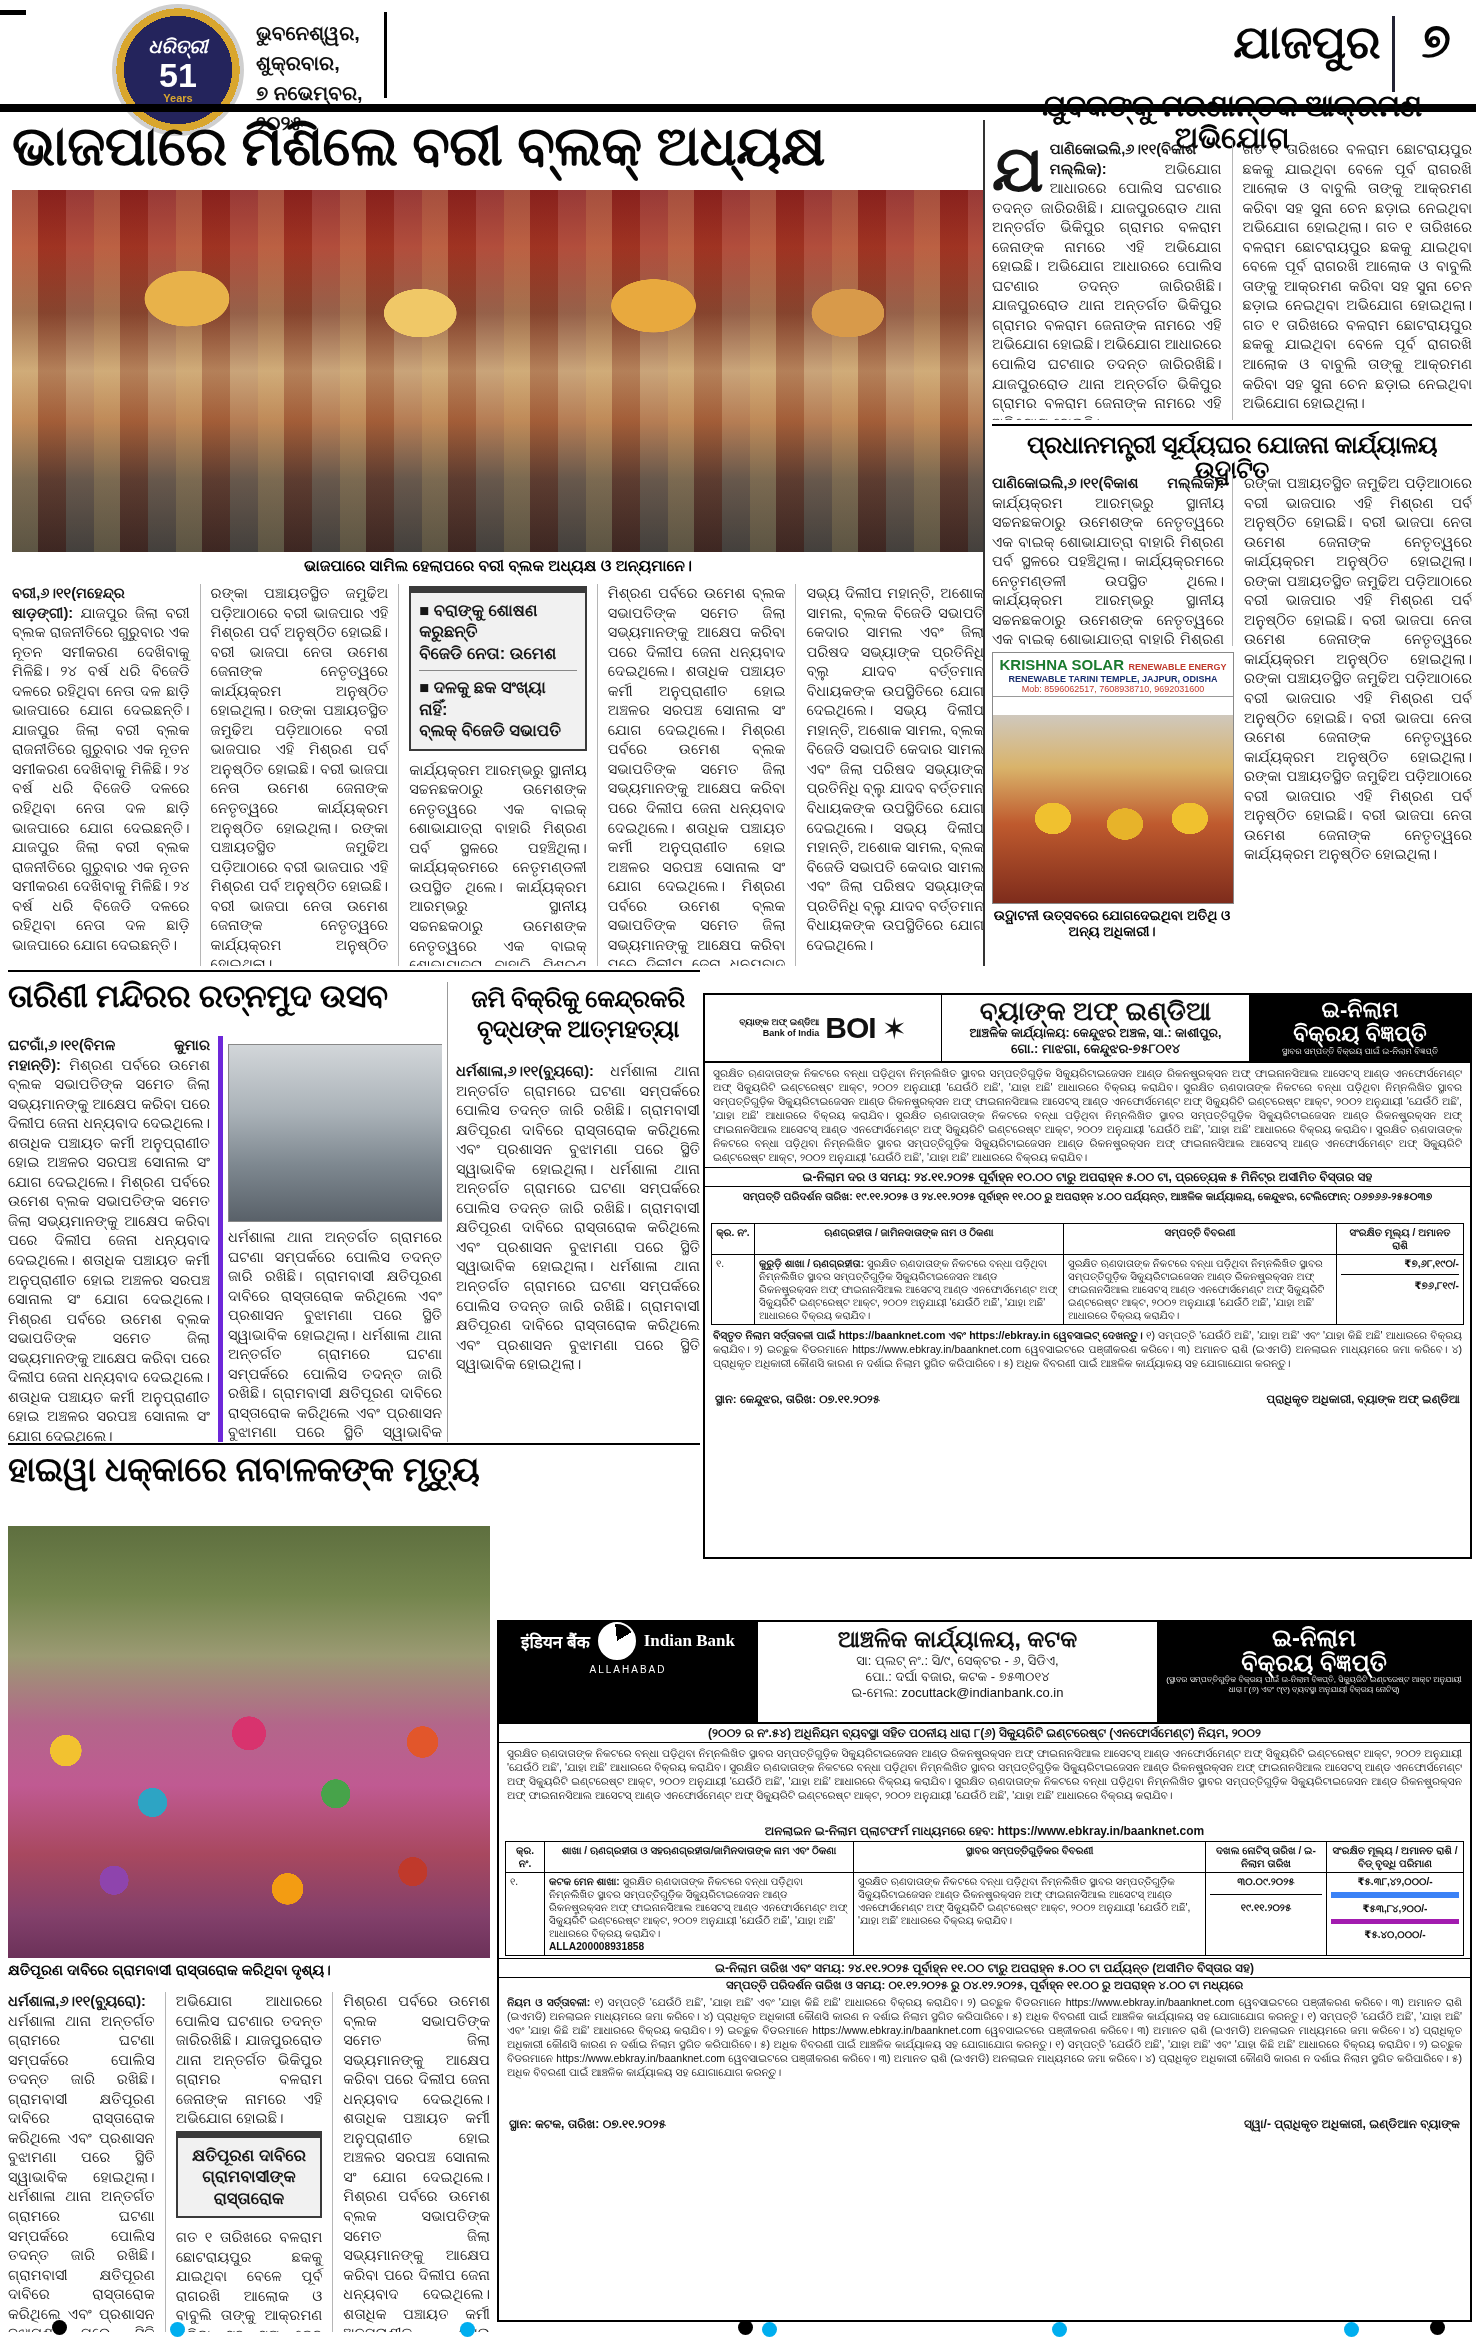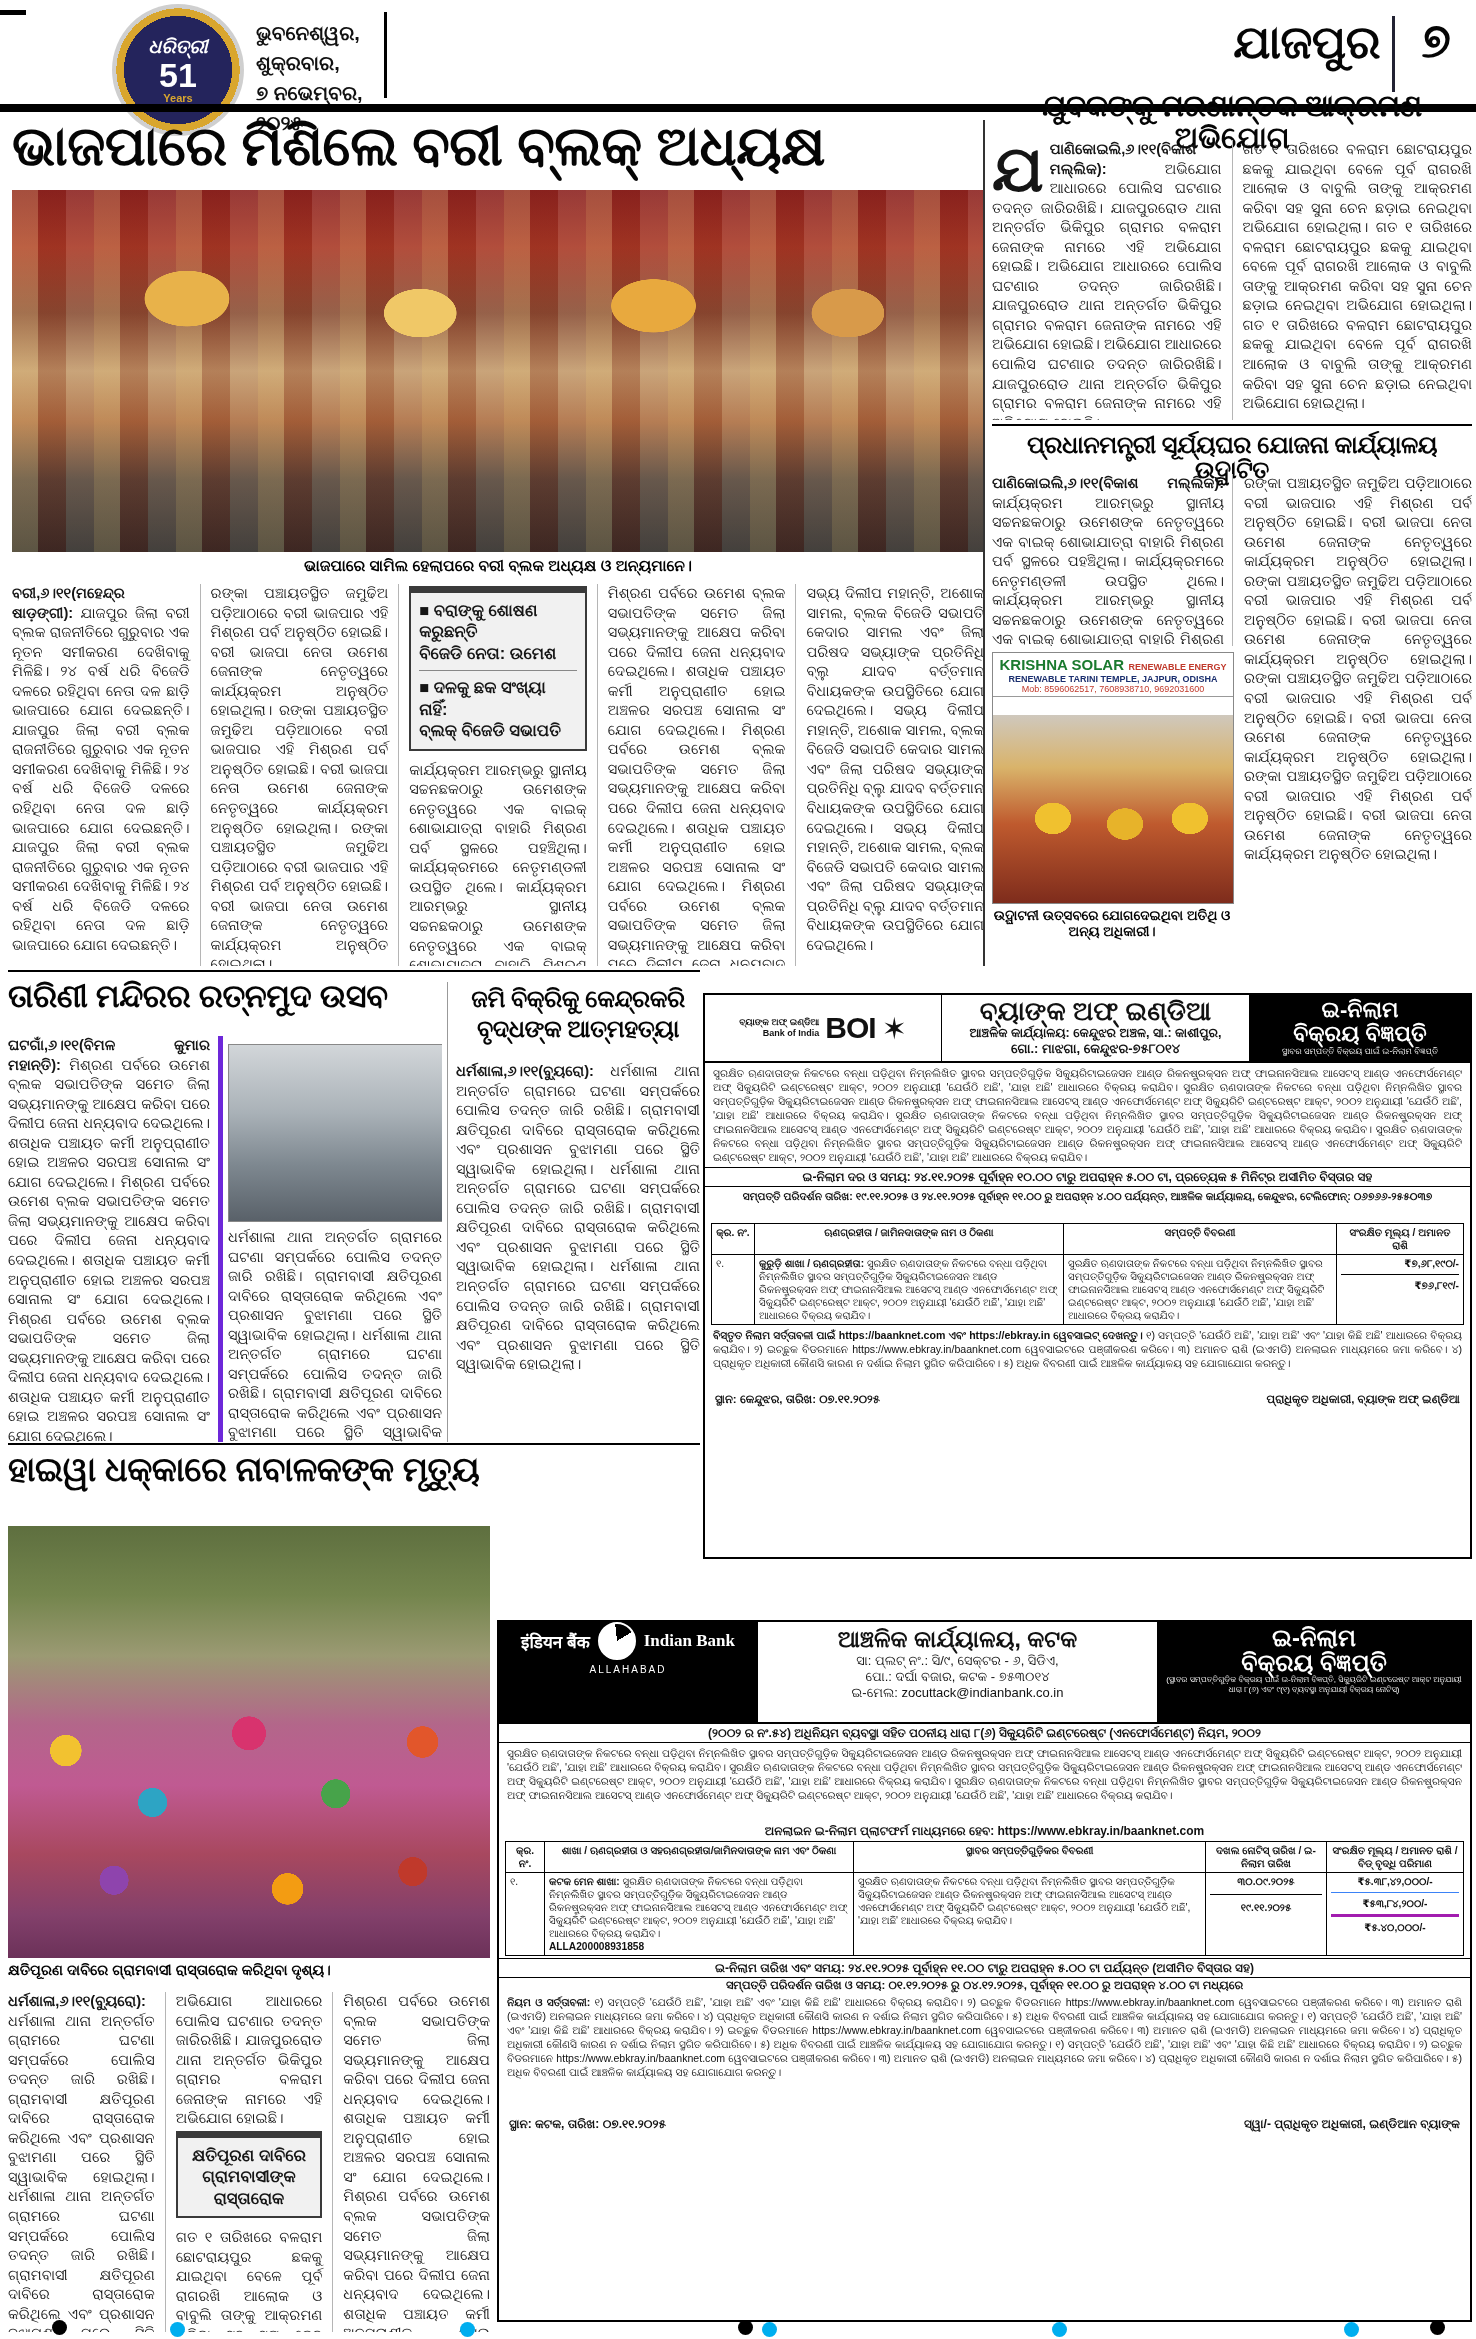--- a/index.html
+++ b/index.html
@@ -308,22 +308,22 @@
           <b>କଟକ ମେନ ଶାଖା:</b> <span>ସୁରକ୍ଷିତ ଋଣଦାତାଙ୍କ ନିକଟରେ ବନ୍ଧା ପଡ଼ିଥିବା ନିମ୍ନଲିଖିତ ସ୍ଥାବର ସମ୍ପତ୍ତିଗୁଡ଼ିକ ସିକ୍ୟୁରିଟାଇଜେସନ ଆଣ୍ଡ ରିକନଷ୍ଟ୍ରକ୍ସନ ଅଫ୍ ଫାଇନାନସିଆଲ ଆସେଟସ୍ ଆଣ୍ଡ ଏନଫୋର୍ସମେଣ୍ଟ ଅଫ୍ ସିକ୍ୟୁରିଟି ଇଣ୍ଟରେଷ୍ଟ ଆକ୍ଟ, ୨୦୦୨ ଅନୁଯାୟୀ 'ଯେଉଁଠି ଅଛି', 'ଯାହା ଅଛି' ଆଧାରରେ ବିକ୍ରୟ କରାଯିବ।</span>
           <div style="font-weight:bold;">ALLA200008931858</div>
         </td>
         <td>ସୁରକ୍ଷିତ ଋଣଦାତାଙ୍କ ନିକଟରେ ବନ୍ଧା ପଡ଼ିଥିବା ନିମ୍ନଲିଖିତ ସ୍ଥାବର ସମ୍ପତ୍ତିଗୁଡ଼ିକ ସିକ୍ୟୁରିଟାଇଜେସନ ଆଣ୍ଡ ରିକନଷ୍ଟ୍ରକ୍ସନ ଅଫ୍ ଫାଇନାନସିଆଲ ଆସେଟସ୍ ଆଣ୍ଡ ଏନଫୋର୍ସମେଣ୍ଟ ଅଫ୍ ସିକ୍ୟୁରିଟି ଇଣ୍ଟରେଷ୍ଟ ଆକ୍ଟ, ୨୦୦୨ ଅନୁଯାୟୀ 'ଯେଉଁଠି ଅଛି', 'ଯାହା ଅଛି' ଆଧାରରେ ବିକ୍ରୟ କରାଯିବ।</td>
         <td style="text-align:center;font-weight:bold;">
           <div>୩୦.୦୯.୨୦୨୫</div>
           <div style="border-top:1px solid #000;margin-top:6px;padding-top:6px;">୧୯.୧୧.୨୦୨୫</div>
         </td>
         <td style="text-align:center;font-weight:bold;">
           <div>₹୫.୩୮,୪୨,୦୦୦/-</div>
-          <div style="border-top:1px solid #3b82f6;margin-top:4px;padding-top:4px;">₹୫୩,୮୪,୨୦୦/-</div>
-          <div style="border-top:3px solid #a21caf;margin-top:4px;padding-top:4px;">₹୫.୪୦,୦୦୦/-</div>
+          <div style="border-top:6px solid #3b82f6;margin-top:4px;padding-top:4px;">₹୫୩,୮୪,୨୦୦/-</div>
+          <div style="border-top:5px solid #a21caf;margin-top:4px;padding-top:4px;">₹୫.୪୦,୦୦୦/-</div>
         </td>
       </tr>
     </tbody>
       </table>
 
     <div class="boldline">ଇ-ନିଲାମ ତାରିଖ ଏବଂ ସମୟ: ୨୪.୧୧.୨୦୨୫ ପୂର୍ବାହ୍ନ ୧୧.୦୦ ଟାରୁ ଅପରାହ୍ନ ୫.୦୦ ଟା ପର୍ଯ୍ୟନ୍ତ (ଅସୀମିତ ବିସ୍ତାର ସହ)</div>
     <div style="font-weight:bold;font-size:11.5px;text-align:center;padding:1px 0;">ସମ୍ପତ୍ତି ପରିଦର୍ଶନ ତାରିଖ ଓ ସମୟ: ୦୧.୧୨.୨୦୨୫ ରୁ ୦୪.୧୨.୨୦୨୫, ପୂର୍ବାହ୍ନ ୧୧.୦୦ ରୁ ଅପରାହ୍ନ ୪.୦୦ ଟା ମଧ୍ୟରେ</div>
 
     <div class="fine" style="padding:3px 8px;height:116px;overflow:hidden;">
       <b>ନିୟମ ଓ ସର୍ତ୍ତାବଳୀ:</b> <span>୧) ସମ୍ପତ୍ତି 'ଯେଉଁଠି ଅଛି', 'ଯାହା ଅଛି' ଏବଂ 'ଯାହା କିଛି ଅଛି' ଆଧାରରେ ବିକ୍ରୟ କରାଯିବ। ୨) ଇଚ୍ଛୁକ ବିଡରମାନେ https://www.ebkray.in/baanknet.com ୱେବସାଇଟରେ ପଞ୍ଜୀକରଣ କରିବେ। ୩) ଅମାନତ ରାଶି (ଇଏମଡି) ଅନଲାଇନ ମାଧ୍ୟମରେ ଜମା କରିବେ। ୪) ପ୍ରାଧିକୃତ ଅଧିକାରୀ କୌଣସି କାରଣ ନ ଦର୍ଶାଇ ନିଲାମ ସ୍ଥଗିତ କରିପାରିବେ। ୫) ଅଧିକ ବିବରଣୀ ପାଇଁ ଆଞ୍ଚଳିକ କାର୍ଯ୍ୟାଳୟ ସହ ଯୋଗାଯୋଗ କରନ୍ତୁ। ୧) ସମ୍ପତ୍ତି 'ଯେଉଁଠି ଅଛି', 'ଯାହା ଅଛି' ଏବଂ 'ଯାହା କିଛି ଅଛି' ଆଧାରରେ ବିକ୍ରୟ କରାଯିବ। ୨) ଇଚ୍ଛୁକ ବିଡରମାନେ https://www.ebkray.in/baanknet.com ୱେବସାଇଟରେ ପଞ୍ଜୀକରଣ କରିବେ। ୩) ଅମାନତ ରାଶି (ଇଏମଡି) ଅନଲାଇନ ମାଧ୍ୟମରେ ଜମା କରିବେ। ୪) ପ୍ରାଧିକୃତ ଅଧିକାରୀ କୌଣସି କାରଣ ନ ଦର୍ଶାଇ ନିଲାମ ସ୍ଥଗିତ କରିପାରିବେ। ୫) ଅଧିକ ବିବରଣୀ ପାଇଁ ଆଞ୍ଚଳିକ କାର୍ଯ୍ୟାଳୟ ସହ ଯୋଗାଯୋଗ କରନ୍ତୁ। ୧) ସମ୍ପତ୍ତି 'ଯେଉଁଠି ଅଛି', 'ଯାହା ଅଛି' ଏବଂ 'ଯାହା କିଛି ଅଛି' ଆଧାରରେ ବିକ୍ରୟ କରାଯିବ। ୨) ଇଚ୍ଛୁକ ବିଡରମାନେ https://www.ebkray.in/baanknet.com ୱେବସାଇଟରେ ପଞ୍ଜୀକରଣ କରିବେ। ୩) ଅମାନତ ରାଶି (ଇଏମଡି) ଅନଲାଇନ ମାଧ୍ୟମରେ ଜମା କରିବେ। ୪) ପ୍ରାଧିକୃତ ଅଧିକାରୀ କୌଣସି କାରଣ ନ ଦର୍ଶାଇ ନିଲାମ ସ୍ଥଗିତ କରିପାରିବେ। ୫) ଅଧିକ ବିବରଣୀ ପାଇଁ ଆଞ୍ଚଳିକ କାର୍ଯ୍ୟାଳୟ ସହ ଯୋଗାଯୋଗ କରନ୍ତୁ।</span>

